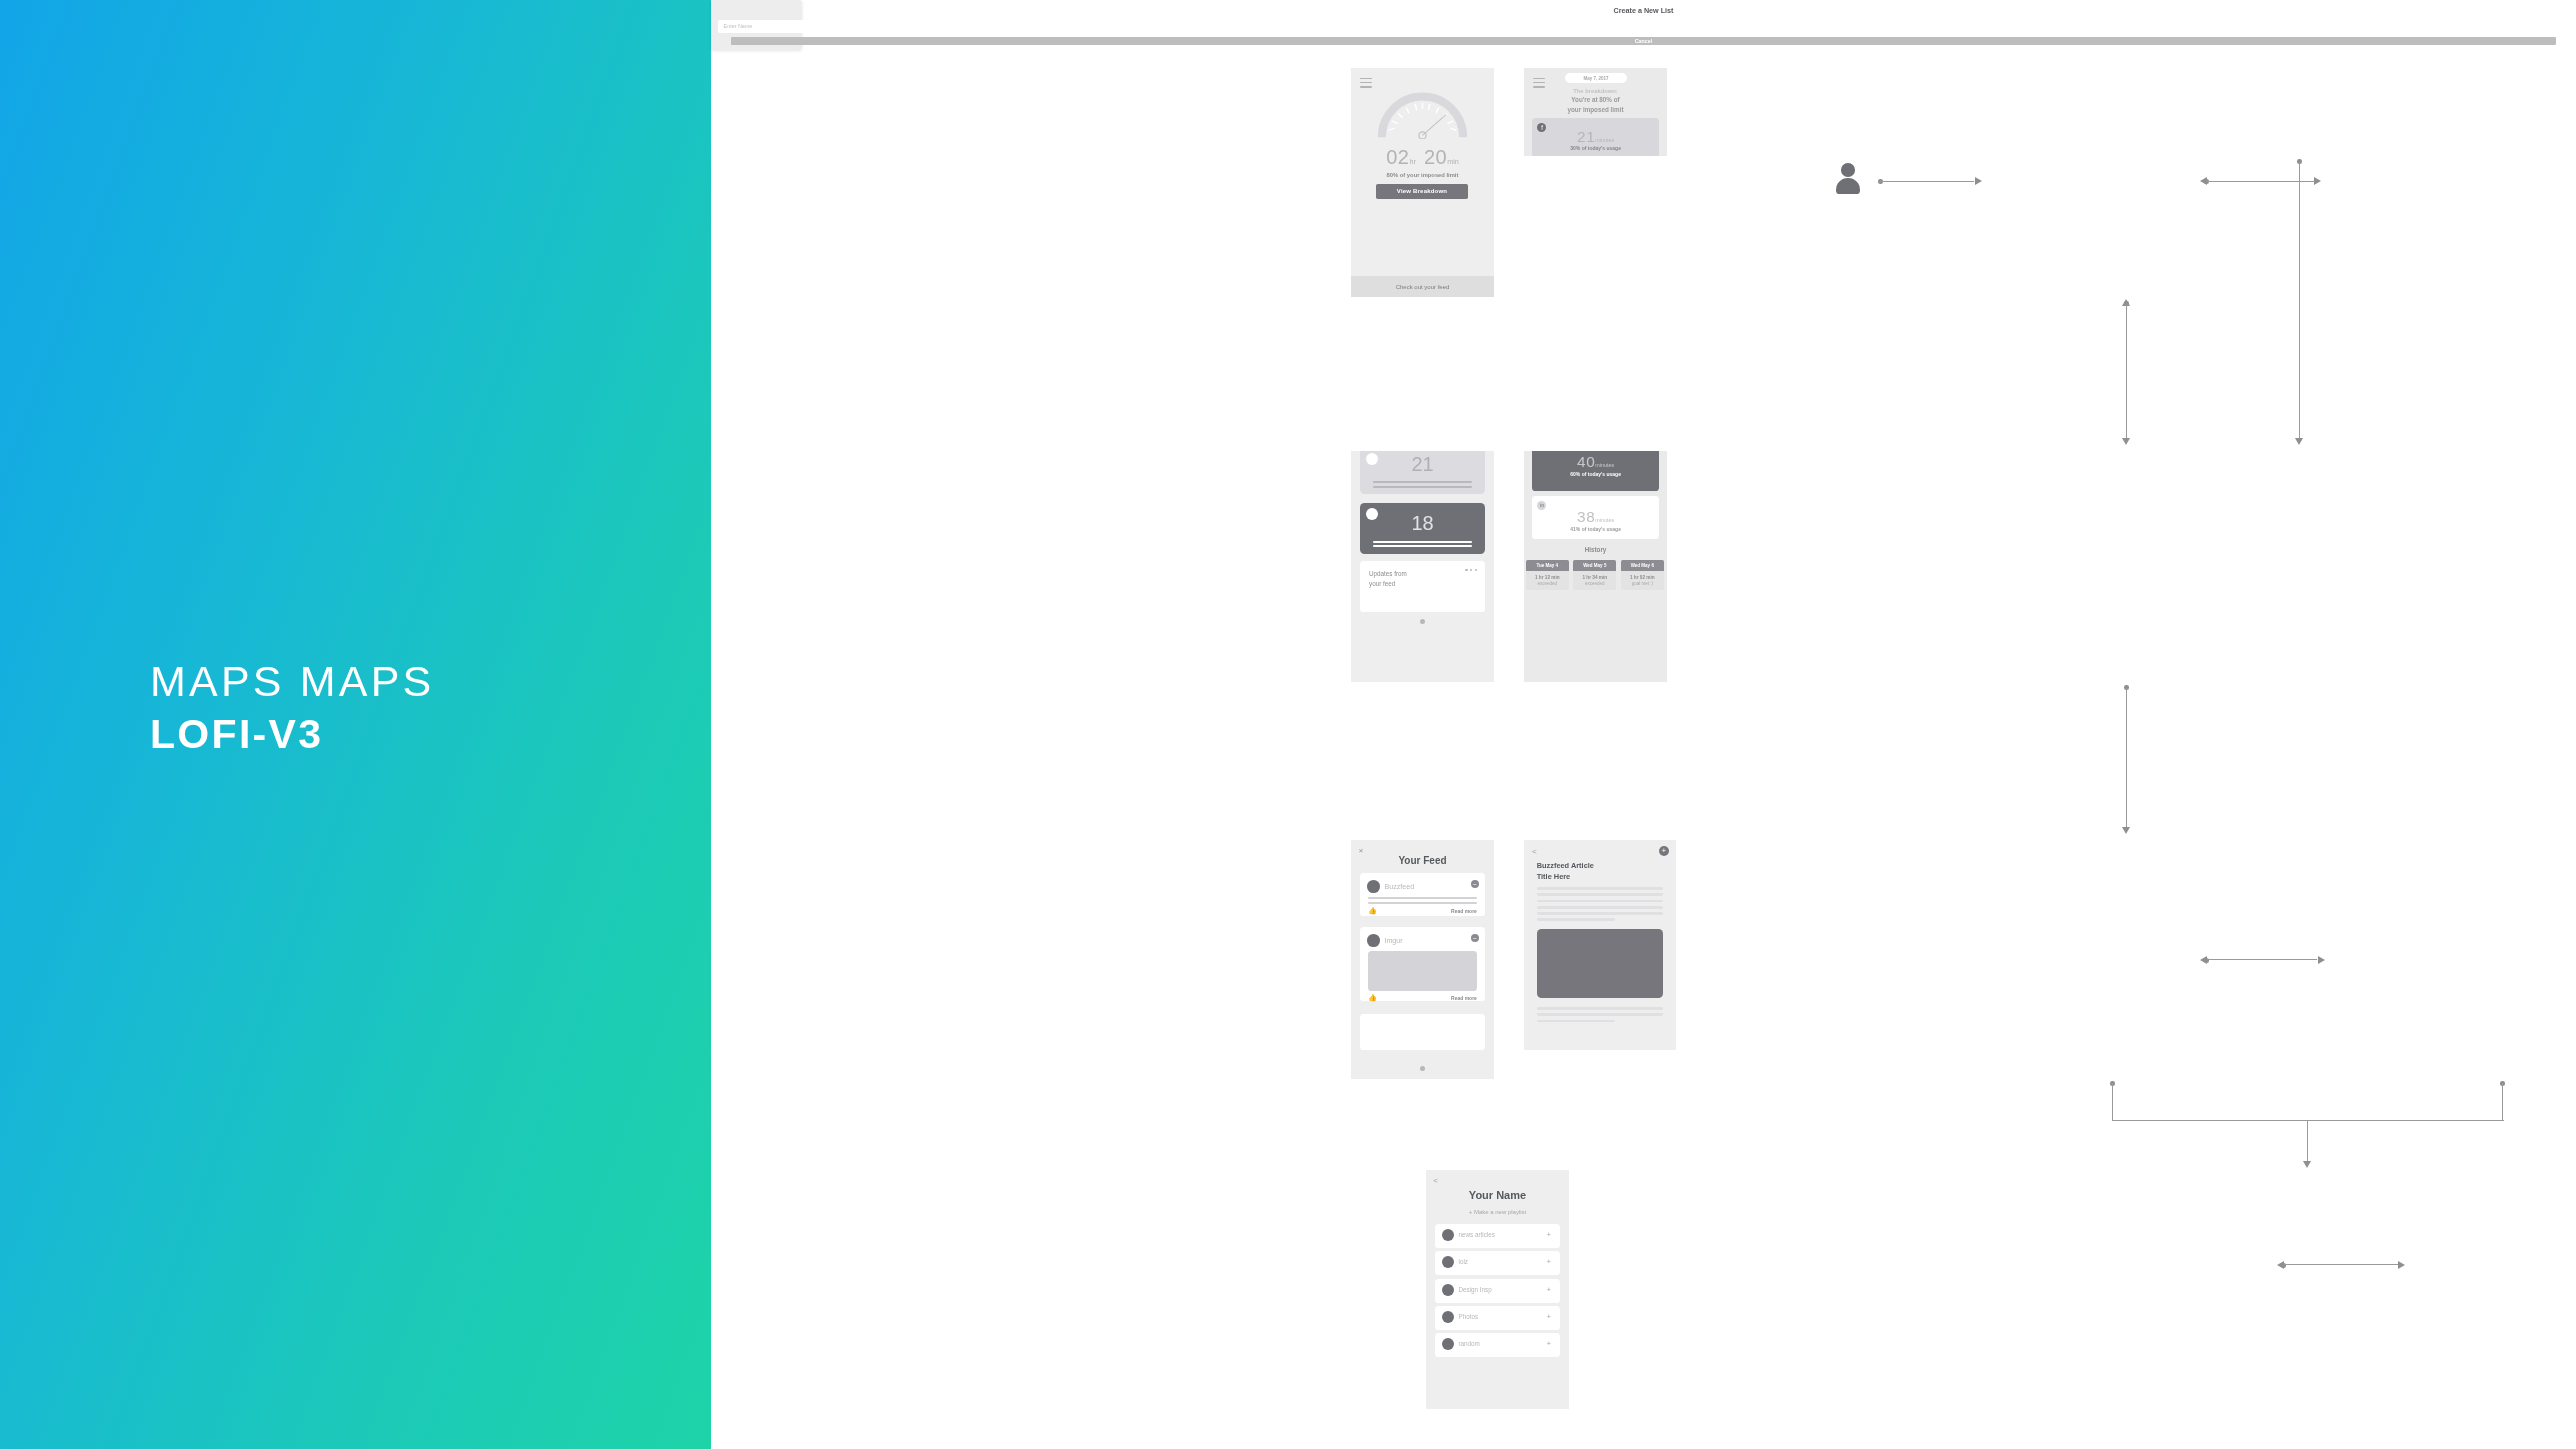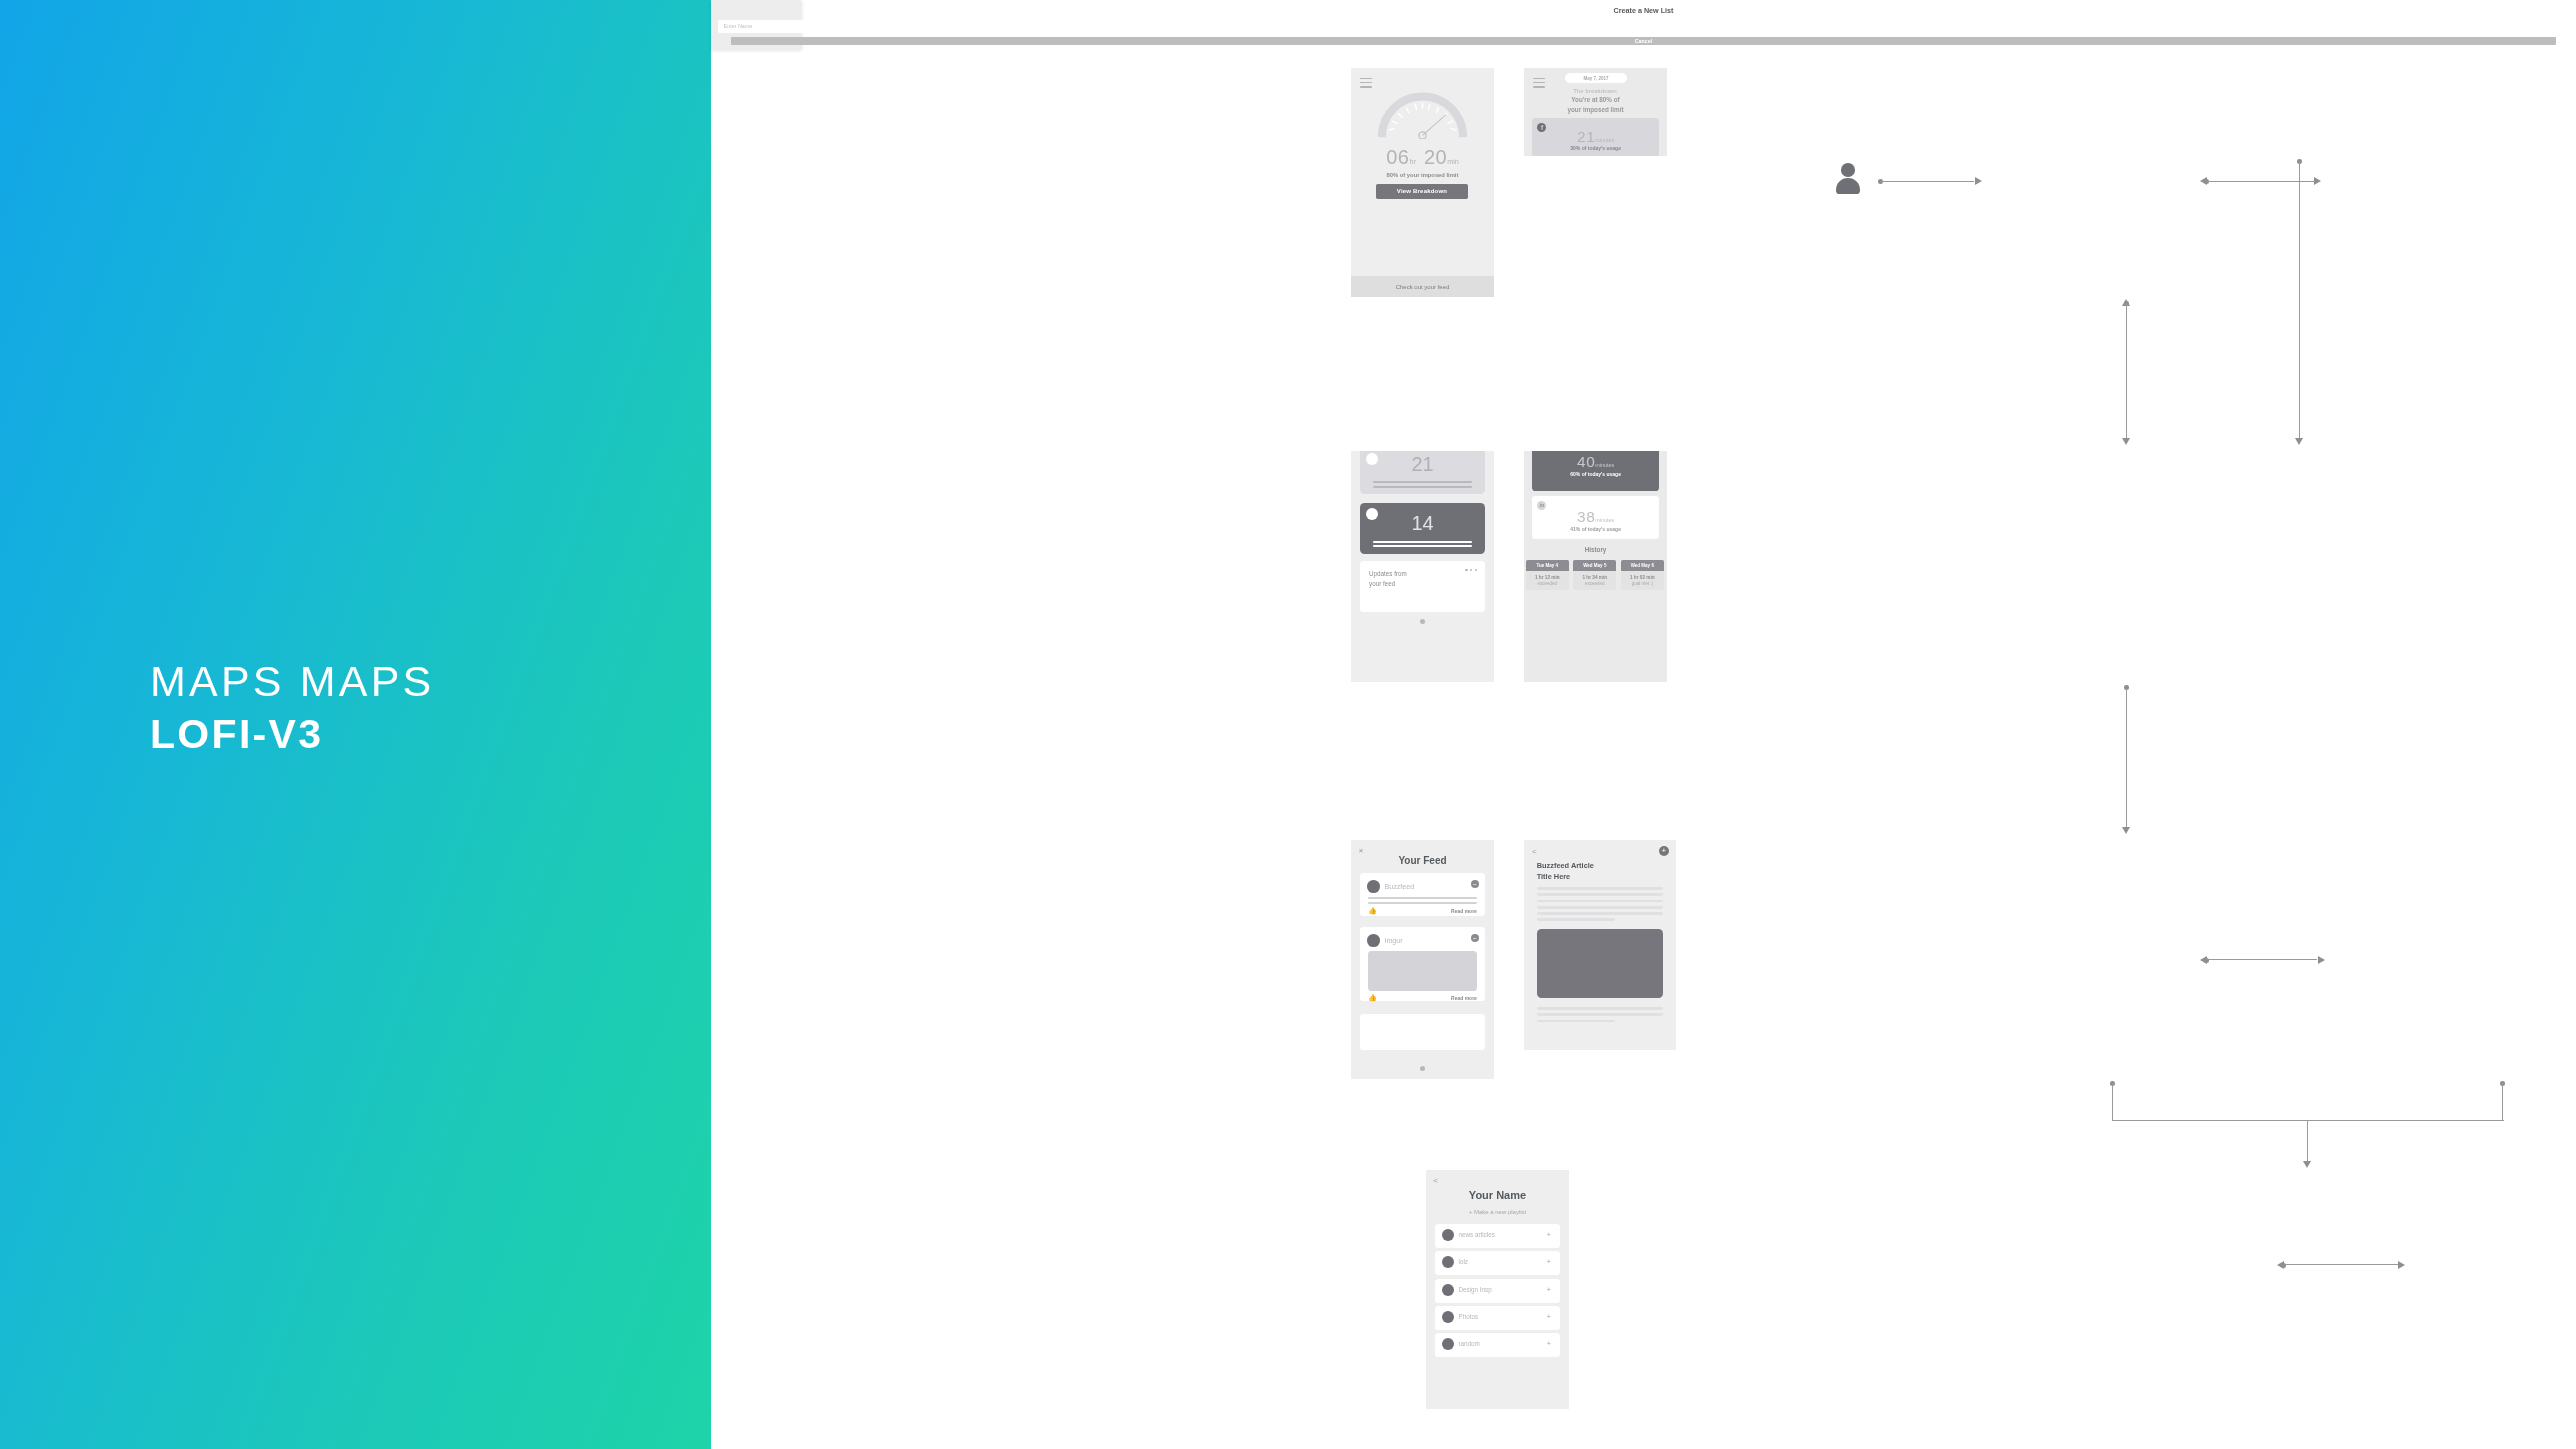--- a/index.html
+++ b/index.html
@@ -229,21 +229,21 @@
           <line x1="57" y1="13" x2="55.5" y2="20"></line>
             <line x1="67" y1="17" x2="64" y2="23.5"></line>
           <line x1="76" y1="23.5" x2="71" y2="28.5"></line>
             <line x1="83" y1="32" x2="76.5" y2="35"></line>
           <line x1="86.5" y1="42.5" x2="80" y2="40"></line>
         </g>
         <line x1="49" y1="48" x2="75" y2="25" stroke="#c2c2c6" stroke-width="1.2"></line>
         <circle cx="49" cy="48" r="4" fill="none" stroke="#c2c2c6" stroke-width="1.4"></circle>
       </svg>
       <div class="dash-time">
-        <span class="big">06</span><span class="unit">hr</span>
+        <span class="big">02</span><span class="unit">hr</span>
         &nbsp;<span class="big">20</span><span class="unit">min</span>
       </div>
       <div class="dash-sub">80% of your imposed limit</div>
       <div class="dash-btn">View Breakdown</div>
       <div class="dash-foot">Check out your feed</div>
     </div>
   </div>
 
   <div class="screen" id="scr-breakdown">
     <div class="scr-inner">
@@ -310,21 +310,21 @@
       <div class="ucard ucard-light" style="top:-3.6px;height:47px;">
         <div class="circ"></div>
         <div class="unum" style="top:5.4px;">21</div>
         <div class="ulines" style="top:34px;">
             <i></i>
             <i></i>
           </div>
       </div>
       <div class="ucard ucard-dark" style="top:52px;height:51px;">
         <div class="circ"></div>
-        <div class="unum" style="top:9px;">14</div>
+        <div class="unum" style="top:9px;">18</div>
         <div class="ulines" style="top:38px;">
             <i></i>
             <i></i>
           </div>
       </div>
       <div class="feedcard" style="top:110px;height:51px;">
         <div class="dots">
             <i></i>
             <i></i>
             <i></i>

